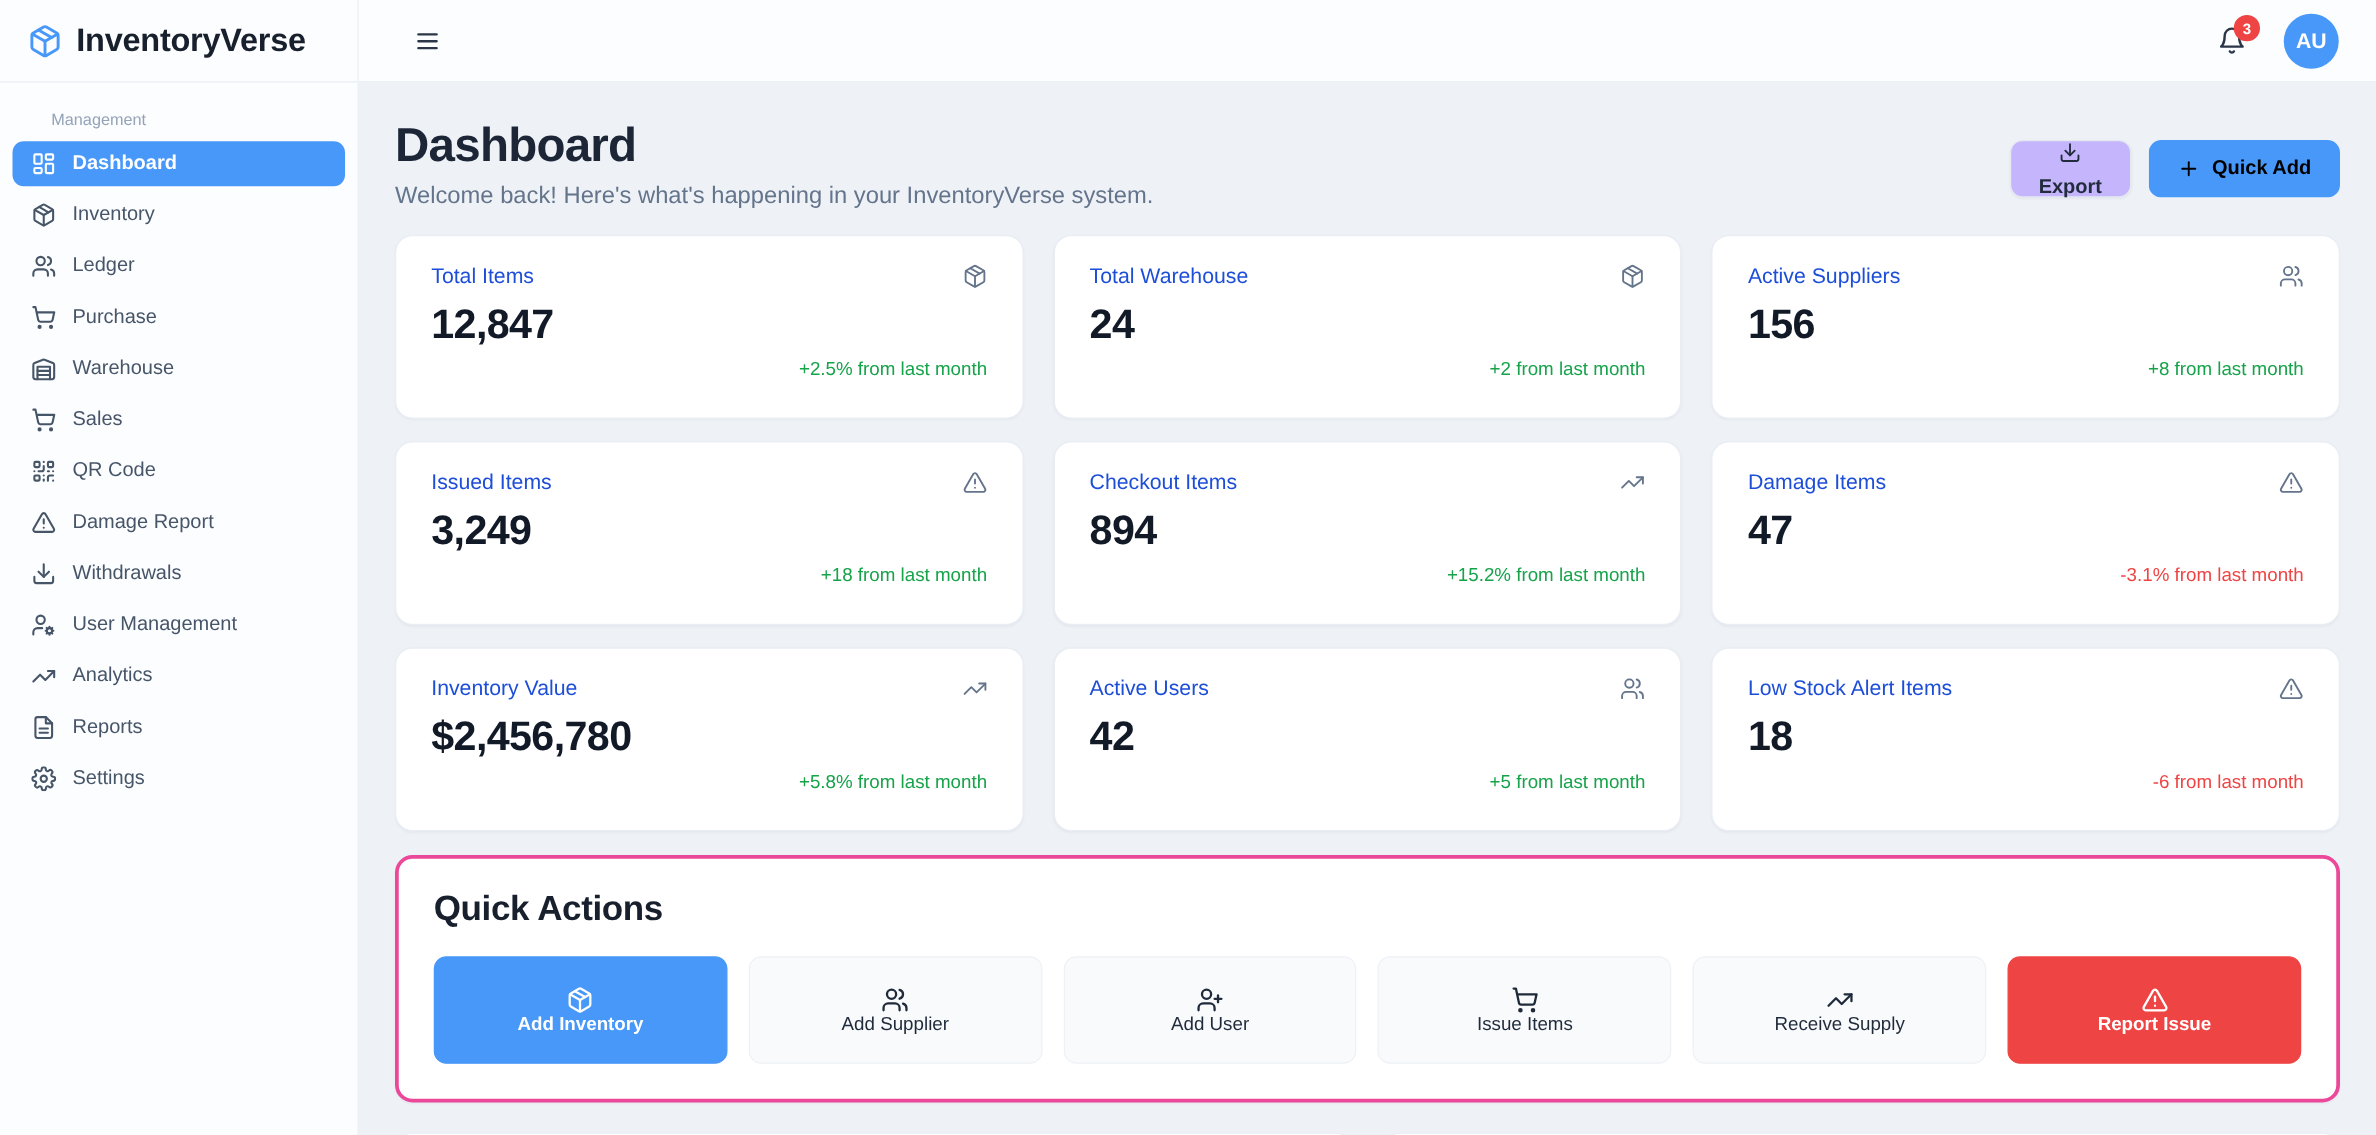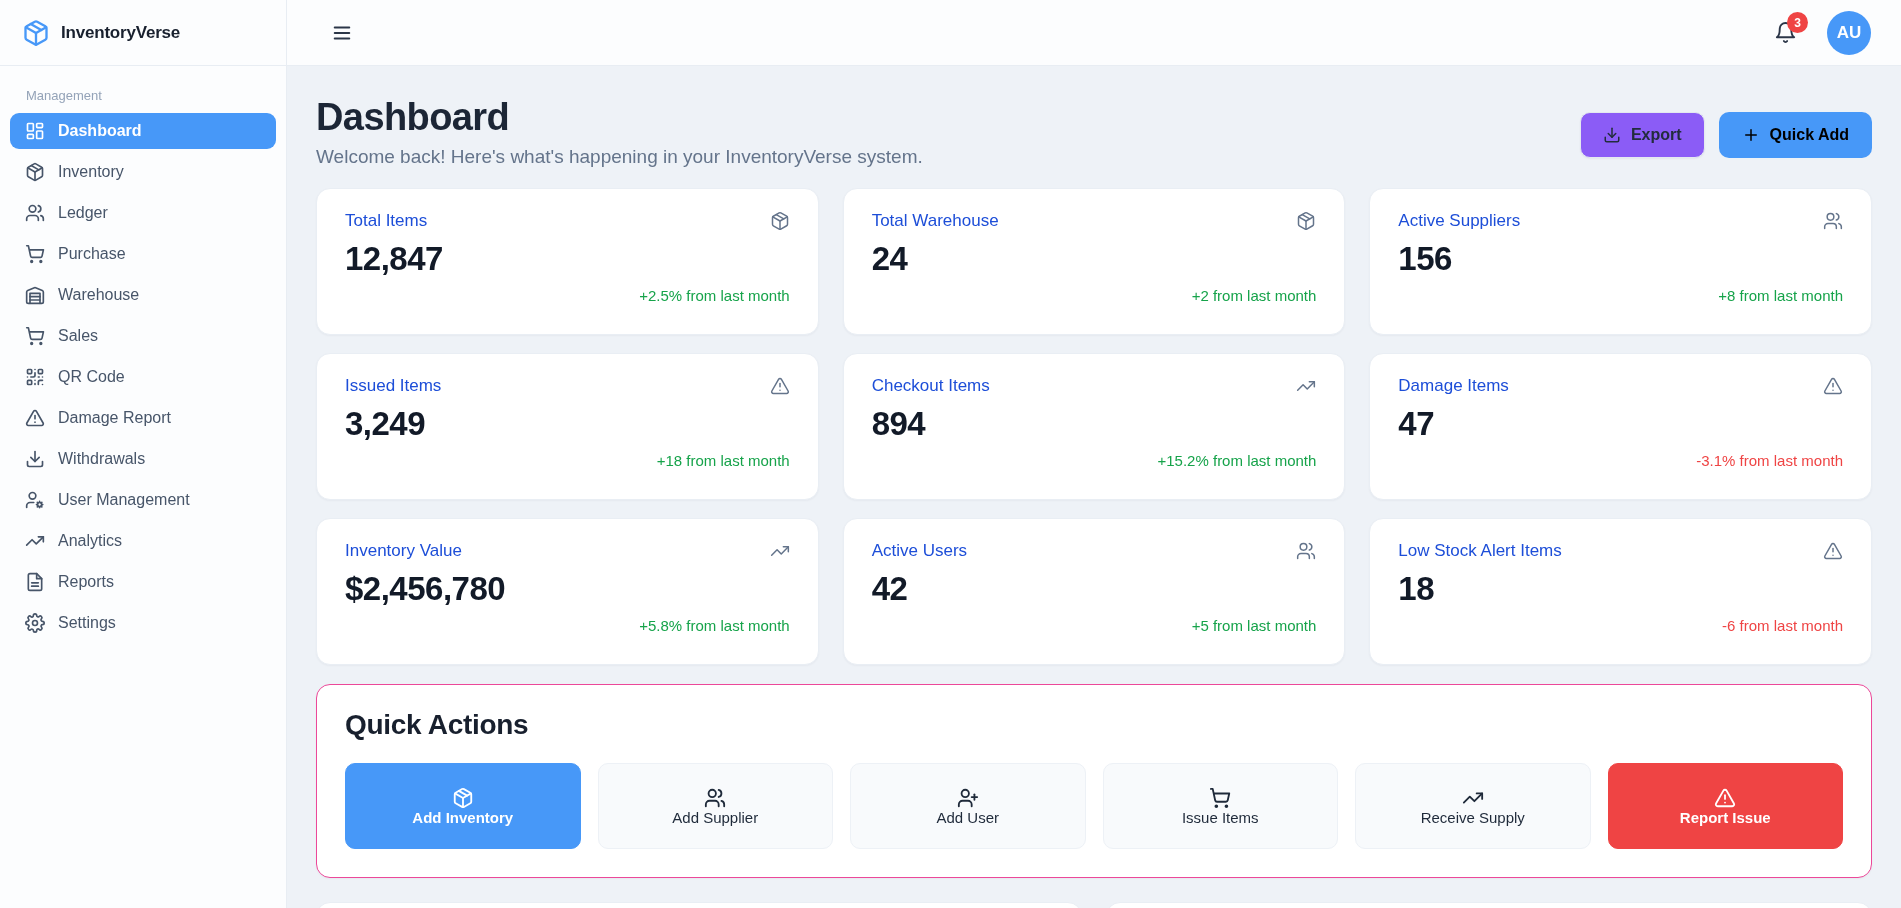--- a/index.html
+++ b/index.html
@@ -11,22 +11,22 @@
     --text-dark:#1e293b; --text-mid:#475569; --text-gray:#64748b; --muted:#94a3b8;
   }
   svg.ic { display:block; fill:none; stroke:currentColor; stroke-width:2; stroke-linecap:round; stroke-linejoin:round; }
 
   .app { display:flex; width:1901px; height:908px; }
 
   
   .sidebar { width:287px; min-width:287px; background:var(--side-bg); border-right:1px solid var(--border); height:100%; }
   .sidebar-header { height:66px; display:flex; align-items:center; gap:11px; padding:0 22px; border-bottom:1px solid var(--border); }
   .logo-badge { color:var(--accent); }
-  .logo-title { font-size:17px; font-weight:700; color:#18202e; letter-spacing:-0.2px; }
-  .section-label { margin:22px 0 10px; padding:0 26px; font-size:13px; color:var(--muted); font-weight:500; }
+  .logo-title { font-size:26px; font-weight:700; color:#18202e; letter-spacing:-0.2px; }
+  .section-label { margin:22px 15px 10px; padding:0 26px; font-size:13px; color:var(--muted); font-weight:500; }
   .nav { padding:0 10px; }
   .nav-item { display:flex; align-items:center; gap:13px; height:36px; margin-bottom:5px; padding:0 15px; border-radius:9px; color:var(--text-mid); font-size:16px; cursor:pointer; }
   .nav-item .nav-icon { width:20px; height:20px; }
   .nav-item.active { background:var(--accent); color:#fff; font-weight:600; }
 
   
   .main { flex:1; display:flex; flex-direction:column; height:100%; min-width:0; }
   .topbar { height:66px; background:var(--side-bg); border-bottom:1px solid var(--border); display:flex; align-items:center; justify-content:space-between; padding:0 30px 0 44px; }
   .icon-btn { background:none; border:none; cursor:pointer; color:#2b3648; display:flex; align-items:center; justify-content:center; }
   .topbar-right { display:flex; align-items:center; gap:30px; }
@@ -35,37 +35,37 @@
   .avatar { width:44px; height:44px; border-radius:50%; background:var(--accent); color:#fff; font-size:17px; font-weight:700; display:flex; align-items:center; justify-content:center; cursor:pointer; }
 
   .content { flex:1; background:var(--bg); padding:30px 29px 0; overflow:hidden; }
 
   
   .page-header { display:flex; justify-content:space-between; align-items:center; }
   .page-title { font-size:38px; font-weight:800; color:#1c2636; letter-spacing:-0.6px; }
   .page-subtitle { margin-top:7px; font-size:19px; color:var(--text-gray); }
   .header-actions { display:flex; gap:14px; align-self:flex-start; margin-top:16px; }
   .btn { display:flex; align-items:center; gap:10px; height:46px; padding:0 22px; border-radius:10px; font-size:16px; font-weight:600; cursor:pointer; border:1px solid transparent; font-family:inherit; }
-  .btn-ghost { background:#8b5cf6; border-color:#e4e9f0; color:#222c3d; box-shadow:0 1px 2px rgba(15,23,42,.05); }
+  .btn-ghost { background:#c4b5fd; border-color:#e4e9f0; color:#222c3d; box-shadow:0 1px 2px rgba(15,23,42,.05);flex-direction:column; }
   .btn-primary { background:var(--accent); color:#000000; }
 
   
   .stats-grid { margin-top:20px; display:grid; grid-template-columns:repeat(3,1fr); column-gap:24px; row-gap:18px; }
   .stat-card { background:var(--panel); border:1px solid #e9eef4; border-radius:14px; padding:22px 28px; height:147px; box-shadow:0 1px 2px rgba(15,23,42,.04); }
   .stat-head { display:flex; justify-content:space-between; align-items:flex-start; }
   .stat-title { font-size:17px; color:#1d4ed8; font-weight:500; }
   .stat-icon { color:var(--text-gray); width:20px; height:20px; }
   .stat-icon svg.ic { stroke-width:1.8; }
   .stat-value { margin-top:9px; font-size:33px; font-weight:800; color:#121a28; letter-spacing:-0.5px; }
   .stat-change { margin-top:9px; font-size:15px;text-align:right; }
   .stat-change.up { color:var(--success); }
   .stat-change.down { color:var(--danger); }
 
   
-  .qa-panel { margin-top:19px; background:var(--panel); border:1px solid #ec4899; border-radius:14px; padding:24px 28px 28px; box-shadow:0 1px 2px rgba(15,23,42,.04); }
+  .qa-panel { margin-top:19px; background:var(--panel); border:3px solid #ec4899; border-radius:14px; padding:24px 28px 28px; box-shadow:0 1px 2px rgba(15,23,42,.04); }
   .qa-title { font-size:28px; font-weight:800; color:#18202e; letter-spacing:-0.3px; }
   .qa-row { margin-top:22px; display:flex; gap:17px; }
   .qa-btn { flex:1; height:86px; border-radius:10px; border:1px solid #edf1f6; background:#f8fafc; display:flex; flex-direction:column; align-items:center; justify-content:center; cursor:pointer; font-family:inherit; color:#1f2a3a; }
   .qa-btn .qa-icon { width:22px; height:22px; }
   .qa-label { font-size:15px; font-weight:500; }
   .qa-btn.primary { background:var(--accent); border-color:var(--accent); color:#fff; }
   .qa-btn.danger { background:var(--danger); border-color:var(--danger); color:#fff; }
   .qa-btn.primary .qa-label, .qa-btn.danger .qa-label { font-weight:600; }
 
   

